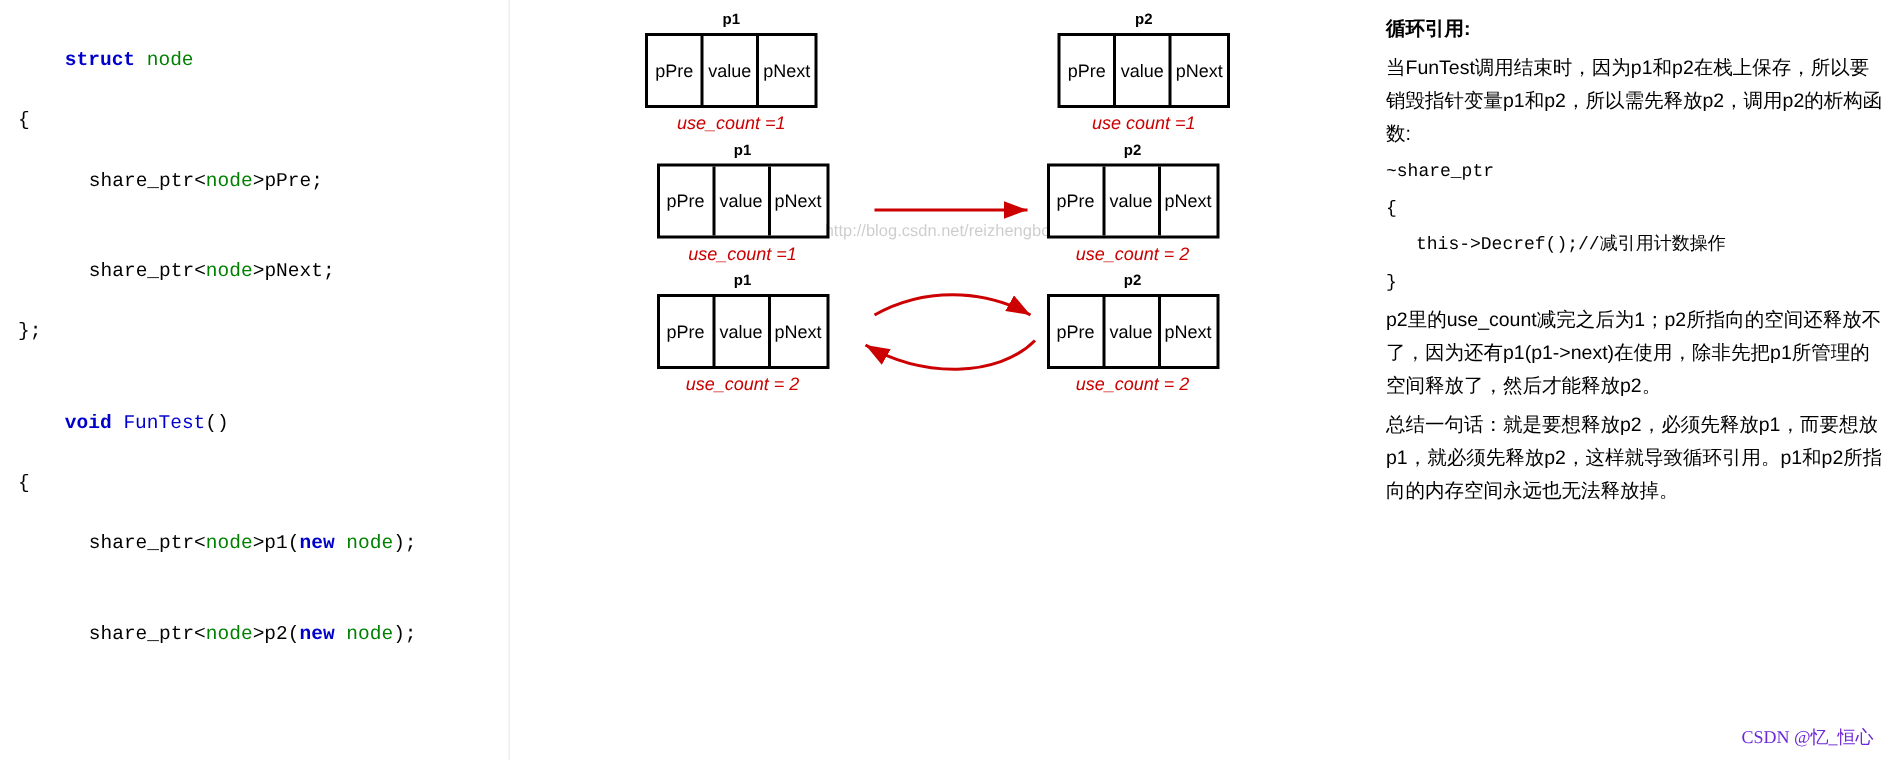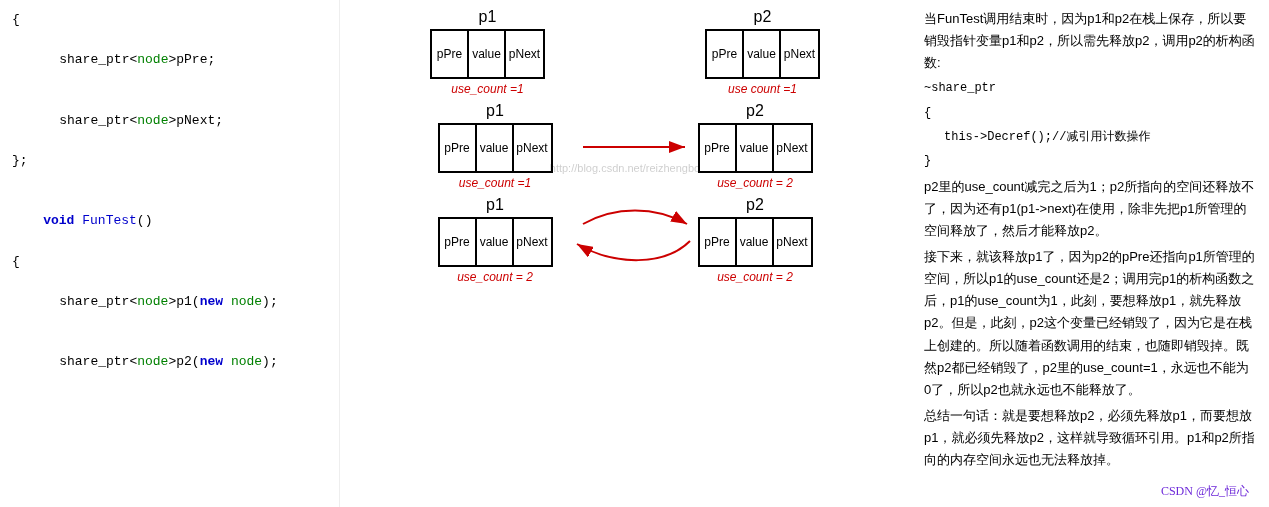--- a/index.html
+++ b/index.html
@@ -38,24 +38,25 @@
       overflow: hidden;
     }
 
     .node-container {
       display: flex;
       flex-direction: column;
       align-items: center;
     }
 
     .node-label {
-      font-size: 16px;
+      font-size: 10px;
       color: #000;
       margin-bottom: 3px;
       font-family: Arial, sans-serif;
+      font-weight: bold;
     }
 
     .node-box {
       display: flex;
       flex-direction: row;
       border: 2px solid #000;
     }
 
     .node-cell {
       width: 37px;
@@ -108,20 +109,23 @@
       right: 20px;
       font-size: 12px;
       color: #6d28d9;
       font-family: Liberation Serif, serif;
     }
   </style>
 </head>
 <body>
 
 <div id="left-panel">
+  <div class="code-line">
+    <span class="kw">struct</span> <span class="type-name">node</span>
+  </div>
   <div class="code-line">{</div>
   <div class="code-line indent1">
     <span>share_ptr&lt;</span><span class="type-name">node</span><span>&gt;pPre;</span>
   </div>
   <div class="code-line indent1">
     <span>share_ptr&lt;</span><span class="type-name">node</span><span>&gt;pNext;</span>
   </div>
   <div class="code-line">};</div>
   <div class="code-line">&nbsp;</div>
   <div class="code-line">
@@ -228,22 +232,22 @@
 
       <path d="M 228 38 C 260 20, 300 20, 332 38" stroke="#cc0000" stroke-width="2" fill="none" marker-end="url(#arrowhead3a)"></path>
 
       <path d="M 335 55 C 310 80, 260 80, 222 58" stroke="#cc0000" stroke-width="2" fill="none" marker-end="url(#arrowhead3b)"></path>
     </svg>
   </div>
 
 </div>
 
 <div id="right-panel" style="position:relative;">
+  <p><strong>循环引用:</strong></p>
   <p>当FunTest调用结束时，因为p1和p2在栈上保存，所以要销毁指针变量p1和p2，所以需先释放p2，调用p2的析构函数:</p>
   <p class="code-inline">~share_ptr</p>
   <p class="code-inline">{</p>
   <p class="code-inline indent-block">this-&gt;Decref();//减引用计数操作</p>
   <p class="code-inline">}</p>
   <p>p2里的use_count减完之后为1；p2所指向的空间还释放不了，因为还有p1(p1-&gt;next)在使用，除非先把p1所管理的空间释放了，然后才能释放p2。</p>
-  <p>接下来，就该释放p1了，因为p2的pPre还指向p1所管理的空间，所以p1的use_count还是2；调用完p1的析构函数之后，p1的use_count为1，此刻，要想释放p1，就先释放p2。但是，此刻，p2这个变量已经销毁了，因为它是在栈上创建的。所以随着函数调用的结束，也随即销毁掉。既然p2都已经销毁了，p2里的use_count=1，永远也不能为0了，所以p2也就永远也不能释放了。</p>
   <p>总结一句话：就是要想释放p2，必须先释放p1，而要想放p1，就必须先释放p2，这样就导致循环引用。p1和p2所指向的内存空间永远也无法释放掉。</p>
   <div class="footer-watermark">CSDN @忆_恒心</div>
 </div>
 
 </body></html>

